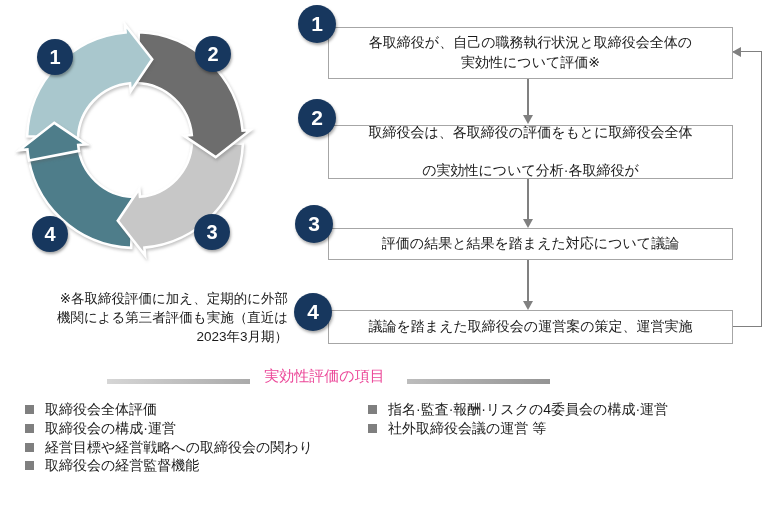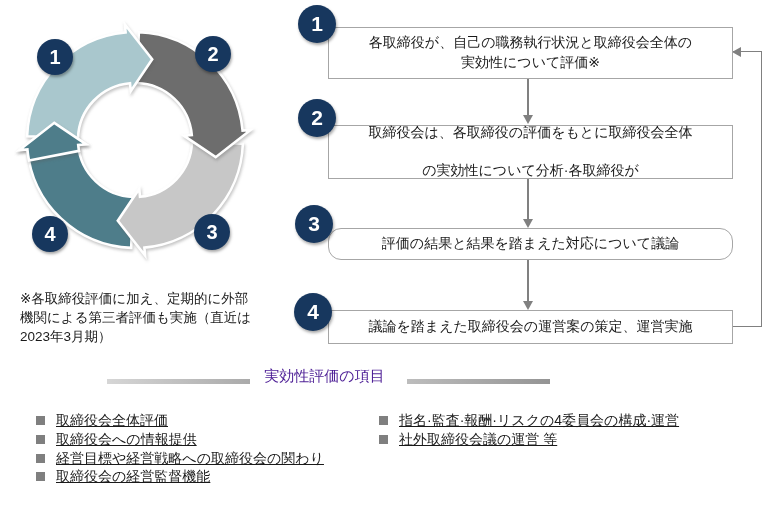--- a/index.html
+++ b/index.html
@@ -11,57 +11,57 @@
   .cycle{position:absolute;left:0;top:0;width:290px;height:285px;}
   .cycle svg{position:absolute;left:7px;top:12px;}
   .cycle svg path{stroke:#ffffff;stroke-width:2.6;filter:drop-shadow(1px 2px 1.5px rgba(90,90,90,.35));}
   .cbadge{
     position:absolute;width:36px;height:36px;border-radius:50%;
     background:var(--badge,#17375E);color:#fff;display:flex;align-items:center;justify-content:center;
     font-size:20px;font-weight:bold;box-shadow:1px 2px 3px rgba(0,0,0,.35);z-index:5;
   }
   .cb1{left:37px;top:39px;} .cb2{left:195px;top:36px;} .cb3{left:194px;top:214px;} .cb4{left:32px;top:216px;}
   
-  .footnote{position:absolute;left:20px;top:289px;width:268px;font-size:13.5px;line-height:1.42;}
+  .footnote{position:absolute;left:20px;top:289px;width:268px;font-size:13.5px;line-height:1.42;text-align:right;}
   
   .fbadge{
     position:absolute;width:38px;height:38px;border-radius:50%;
     background:var(--badge,#17375E);color:#fff;display:flex;align-items:center;justify-content:center;
     font-size:21px;font-weight:bold;box-shadow:1px 2px 3px rgba(0,0,0,.35);z-index:5;
   }
   .fb1{left:298px;top:5px;} .fb2{left:298px;top:99px;} .fb3{left:295px;top:205px;} .fb4{left:294px;top:293px;}
   .fbox{
     position:absolute;left:328px;width:403px;background:#fff;border:1px solid var(--box-border,#A6A6A6);
     display:flex;flex-direction:column;align-items:center;justify-content:center;
     font-size:14px;line-height:1.4;text-align:center;z-index:2;
   }
-  .bx1{top:27px;height:50px;} .bx2{top:125px;height:52px;gap:18px;} .bx3{top:228px;height:30px;border-radius:13px;} .bx4{top:310px;height:32px;}
+  .bx1{top:27px;height:50px;} .bx2{top:125px;height:52px;gap:18px;} .bx3{top:228px;height:30px;} .bx4{top:310px;height:32px;}
   .vconn{position:absolute;left:527px;width:1.5px;background:var(--connector,#808080);z-index:1;}
   .varrow{
     position:absolute;left:522.5px;width:0;height:0;z-index:1;
     border-left:5.5px solid transparent;border-right:5.5px solid transparent;
     border-top:9px solid var(--connector,#808080);
   }
   .loop{
     position:absolute;left:731px;top:51px;width:30px;height:274px;z-index:1;
     border-top:1.5px solid var(--connector,#808080);
     border-right:1.5px solid var(--connector,#808080);
     border-bottom:1.5px solid var(--connector,#808080);
   }
   .looparrow{
     position:absolute;left:732px;top:47px;width:0;height:0;z-index:1;
     border-top:5.5px solid transparent;border-bottom:5.5px solid transparent;
     border-right:9px solid var(--connector,#808080);
   }
   
-  .sec-title{position:absolute;left:252px;top:367px;width:145px;text-align:center;font-size:15px;color:#4c1d95;}
+  .sec-title{position:absolute;left:252px;top:367px;width:145px;text-align:center;font-size:15px;color:#ec4899;}
   .bar{position:absolute;top:379px;width:143px;height:5px;}
   .bar-l{left:107px;background:linear-gradient(to right,#d6d6d6,#aaaaaa);}
   .bar-r{left:407px;background:linear-gradient(to right,#bdbdbd,#949494);}
-  .blist{position:absolute;margin:16px;padding:0;list-style:none;text-decoration:underline;}
+  .blist{position:absolute;margin:5px;padding:0;list-style:none;}
   .blist-l{left:20px;top:396px;}
   .blist-r{left:363px;top:396px;}
   .blist li{display:flex;align-items:flex-start;height:18.8px;font-size:14px;line-height:17px;}
   .sq{flex:0 0 auto;width:9px;height:9px;background:var(--bullet,#7F7F7F);margin:4px 11px 0 0;}
 </style>
 </head>
 <body>
 
 <div class="stage">
 
@@ -119,21 +119,21 @@
   <div class="bar bar-l"></div>
   <div class="bar bar-r"></div>
 
   <ul class="blist blist-l">
     <li>
         <span class="sq"></span>
         <span>取締役会全体評価</span>
       </li>
     <li>
         <span class="sq"></span>
-        <span>取締役会への情報提供</span>
+        <span>取締役会の構成·運営</span>
       </li>
     <li>
         <span class="sq"></span>
         <span>経営目標や経営戦略への取締役会の関わり</span>
       </li>
     <li>
         <span class="sq"></span>
         <span>取締役会の経営監督機能</span>
       </li>
   </ul>

